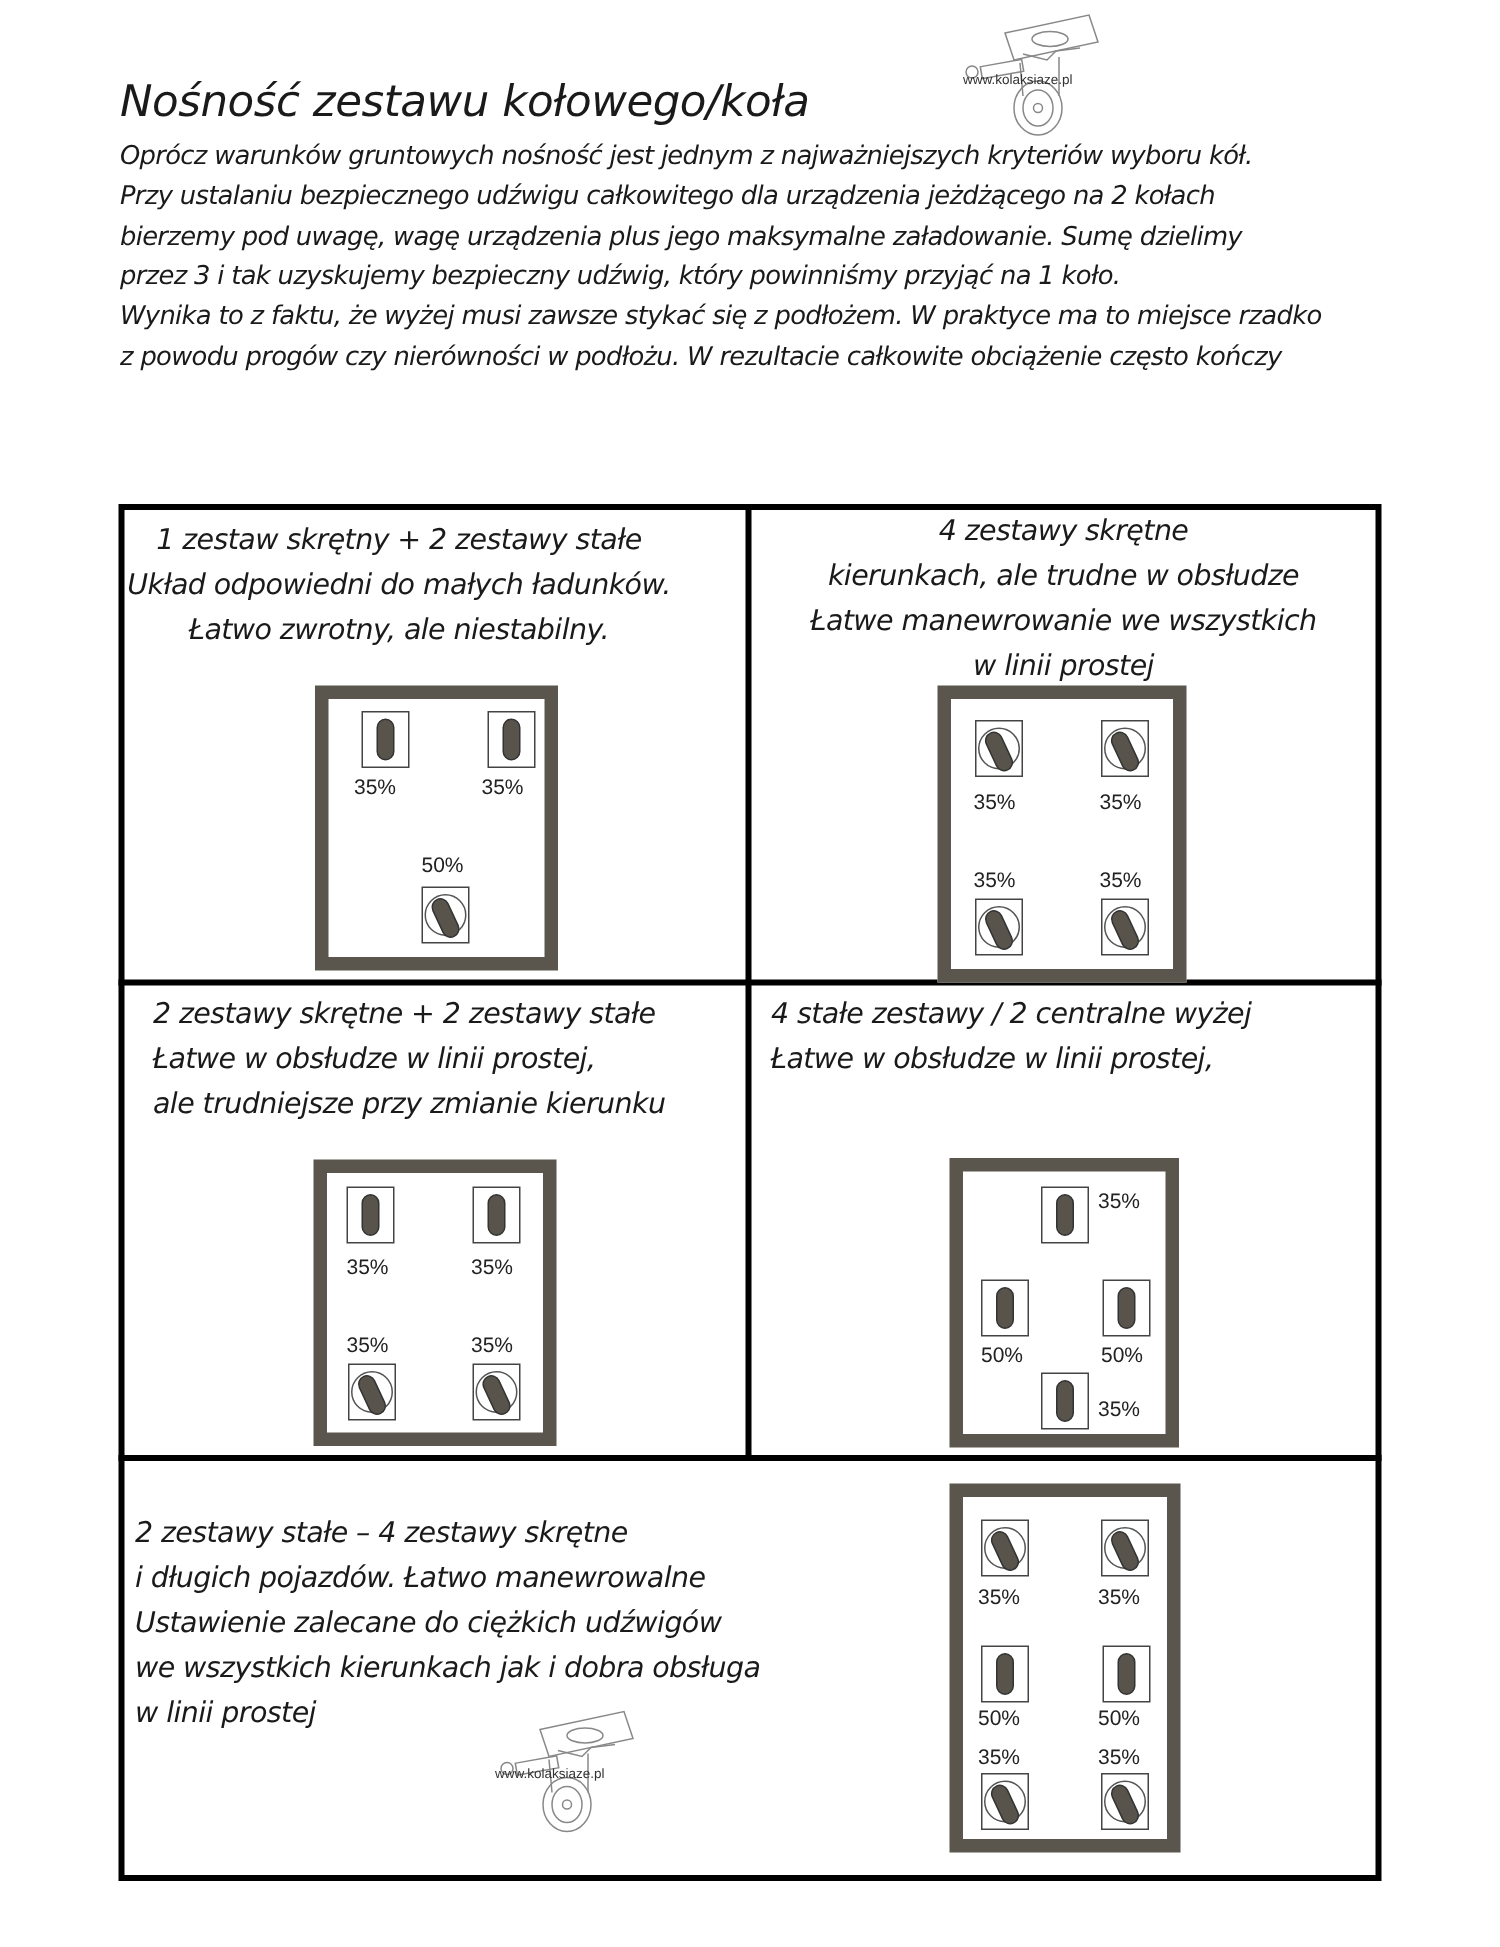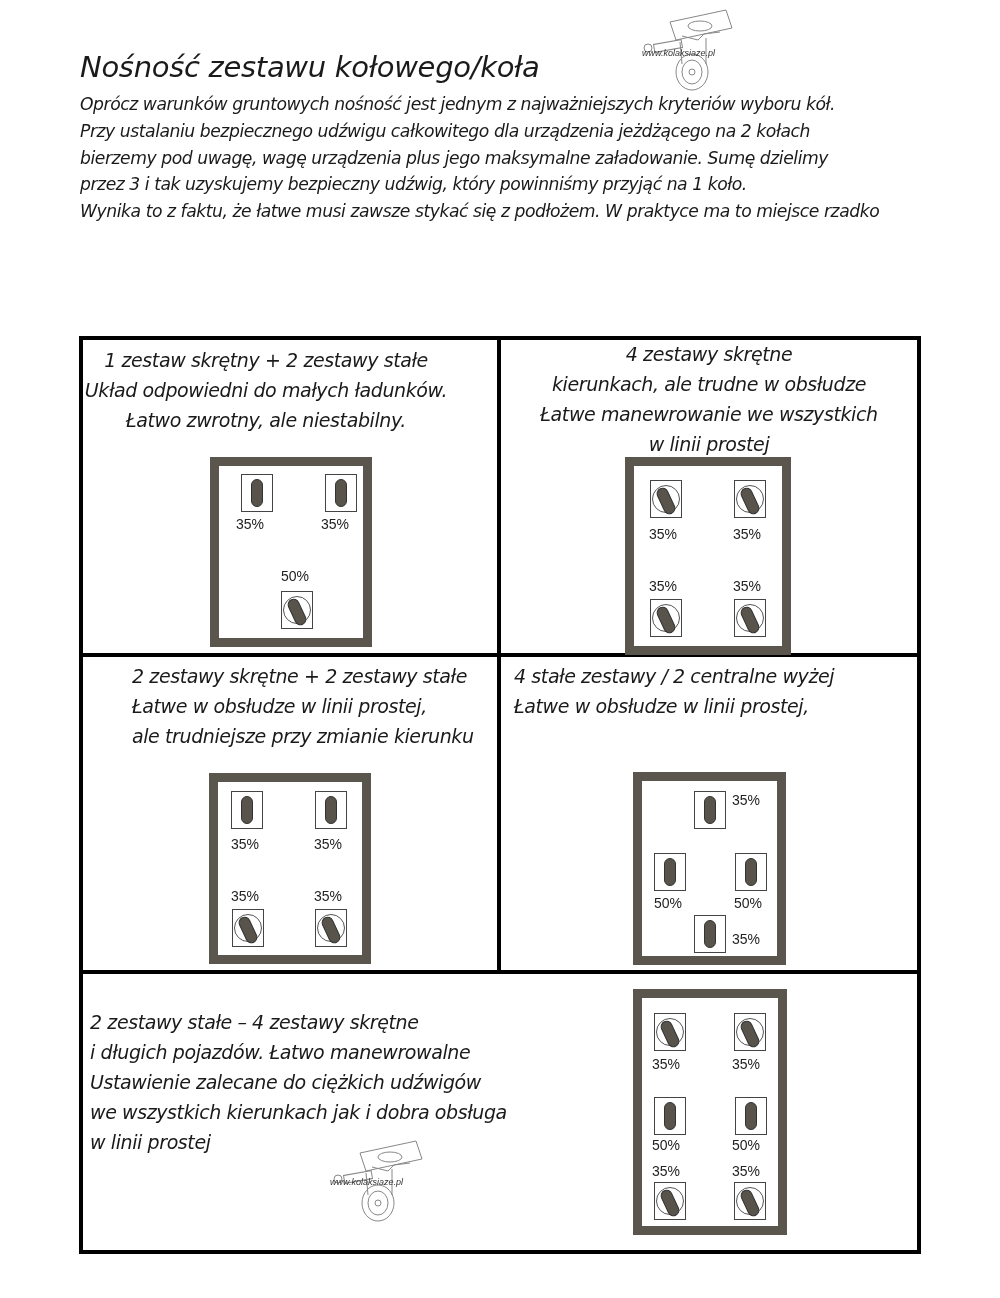--- a/index.html
+++ b/index.html
@@ -3,21 +3,21 @@
 <meta charset="utf-8">
 <style>
   html, body { margin: 0; padding: 0; background: #ffffff; }
   body { width: 1000px; height: 1298px; position: relative; overflow: hidden;
          font-family: "DejaVu Sans", sans-serif; color: #1a1a1a; }
   .title { position: absolute; left: 80px; top: 50px; font-size: 29px; font-style: italic;
            font-weight: normal; letter-spacing: -0.3px; margin: 0; }
   .intro { position: absolute; left: 80px; top: 91px; width: 870px; font-size: 17.2px;
            font-style: italic; line-height: 26.8px; letter-spacing: -0.45px; }
   .intro div { white-space: nowrap; }
-  .watermark { position: absolute; font-family: "Liberation Sans", sans-serif; font-size: 9px; color: #333; font-style: italic; }
+  .watermark { position: absolute; font-family: "Liberation Sans", sans-serif; font-size: 9px; color: #333; }
   .watermark svg { position: absolute; left: 0; top: 0; }
   .watermark span { position: absolute; white-space: nowrap; }
   .grid { position: absolute; left: 79px; top: 336px; width: 842px; height: 918px;
           box-sizing: border-box; border: 4px solid #000; }
   .vline { position: absolute; background: #000; }
   .hline { position: absolute; background: #000; }
   .cell-text { position: absolute; font-size: 19px; font-style: italic; line-height: 30px;
                letter-spacing: -0.4px; white-space: nowrap; }
   .cell-text.center { text-align: center; }
   .cell-text div { white-space: nowrap; }
@@ -36,21 +36,22 @@
 </style>
 </head>
 <body>
 
 <h1 class="title">Nośność zestawu kołowego/koła</h1>
 <div class="intro">
   <div>Oprócz warunków gruntowych nośność jest jednym z najważniejszych kryteriów wyboru kół.</div>
   <div>Przy ustalaniu bezpiecznego udźwigu całkowitego dla urządzenia jeżdżącego na 2 kołach</div>
   <div>bierzemy pod uwagę, wagę urządzenia plus jego maksymalne załadowanie. Sumę dzielimy</div>
   <div>przez 3 i tak uzyskujemy bezpieczny udźwig, który powinniśmy przyjąć na 1 koło.</div>
-  <div>Wynika to z faktu, że łatwe musi zawsze stykać się z podłożem. W praktyce ma to miejsce rzadko</div>
+  <div>Wynika to z faktu, że wyżej musi zawsze stykać się z podłożem. W praktyce ma to miejsce rzadko</div>
+  <div>z powodu progów czy nierówności w podłożu. W rezultacie całkowite obciążenie często kończy</div>
 </div>
 
 <div class="watermark" style="left:636px; top:6px; width:100px; height:86px;">
   <svg width="100" height="86" viewBox="0 0 100 86">
     <g fill="none" stroke="#888" stroke-width="1">
       <polygon points="34,16 90,4 96,22 40,34"></polygon>
       <ellipse cx="64" cy="20" rx="12" ry="5"></ellipse>
       <path d="M46,30 L62,34 L68,28 L84,26"></path>
       <rect x="18" y="36" width="28" height="8" transform="rotate(-10 32 40)"></rect>
       <circle cx="12" cy="42" r="4"></circle>
@@ -111,21 +112,21 @@
       <div class="ring"></div>
       <div class="wheel"></div>
     </div>
   <div class="pct" style="left:99px; top:112px;">35%</div>
   <div class="caster swivel" style="left:100px; top:133px;">
       <div class="ring"></div>
       <div class="wheel"></div>
     </div>
 </div>
 
-<div class="cell-text" style="left:132px; top:661px;">
+<div class="cell-text" style="left:102px; top:661px;">
   <div>2 zestawy skrętne + 2 zestawy stałe</div>
   <div>Łatwe w obsłudze w linii prostej,</div>
   <div>ale trudniejsze przy zmianie kierunku</div>
 </div>
 <div class="diagram" style="left:209px; top:773px; width:162px; height:191px;">
   <div class="caster fixed" style="left:13px; top:9px;">
       <div class="wheel"></div>
     </div>
   <div class="pct" style="left:13px; top:54px;">35%</div>
   <div class="caster fixed" style="left:97px; top:9px;">

